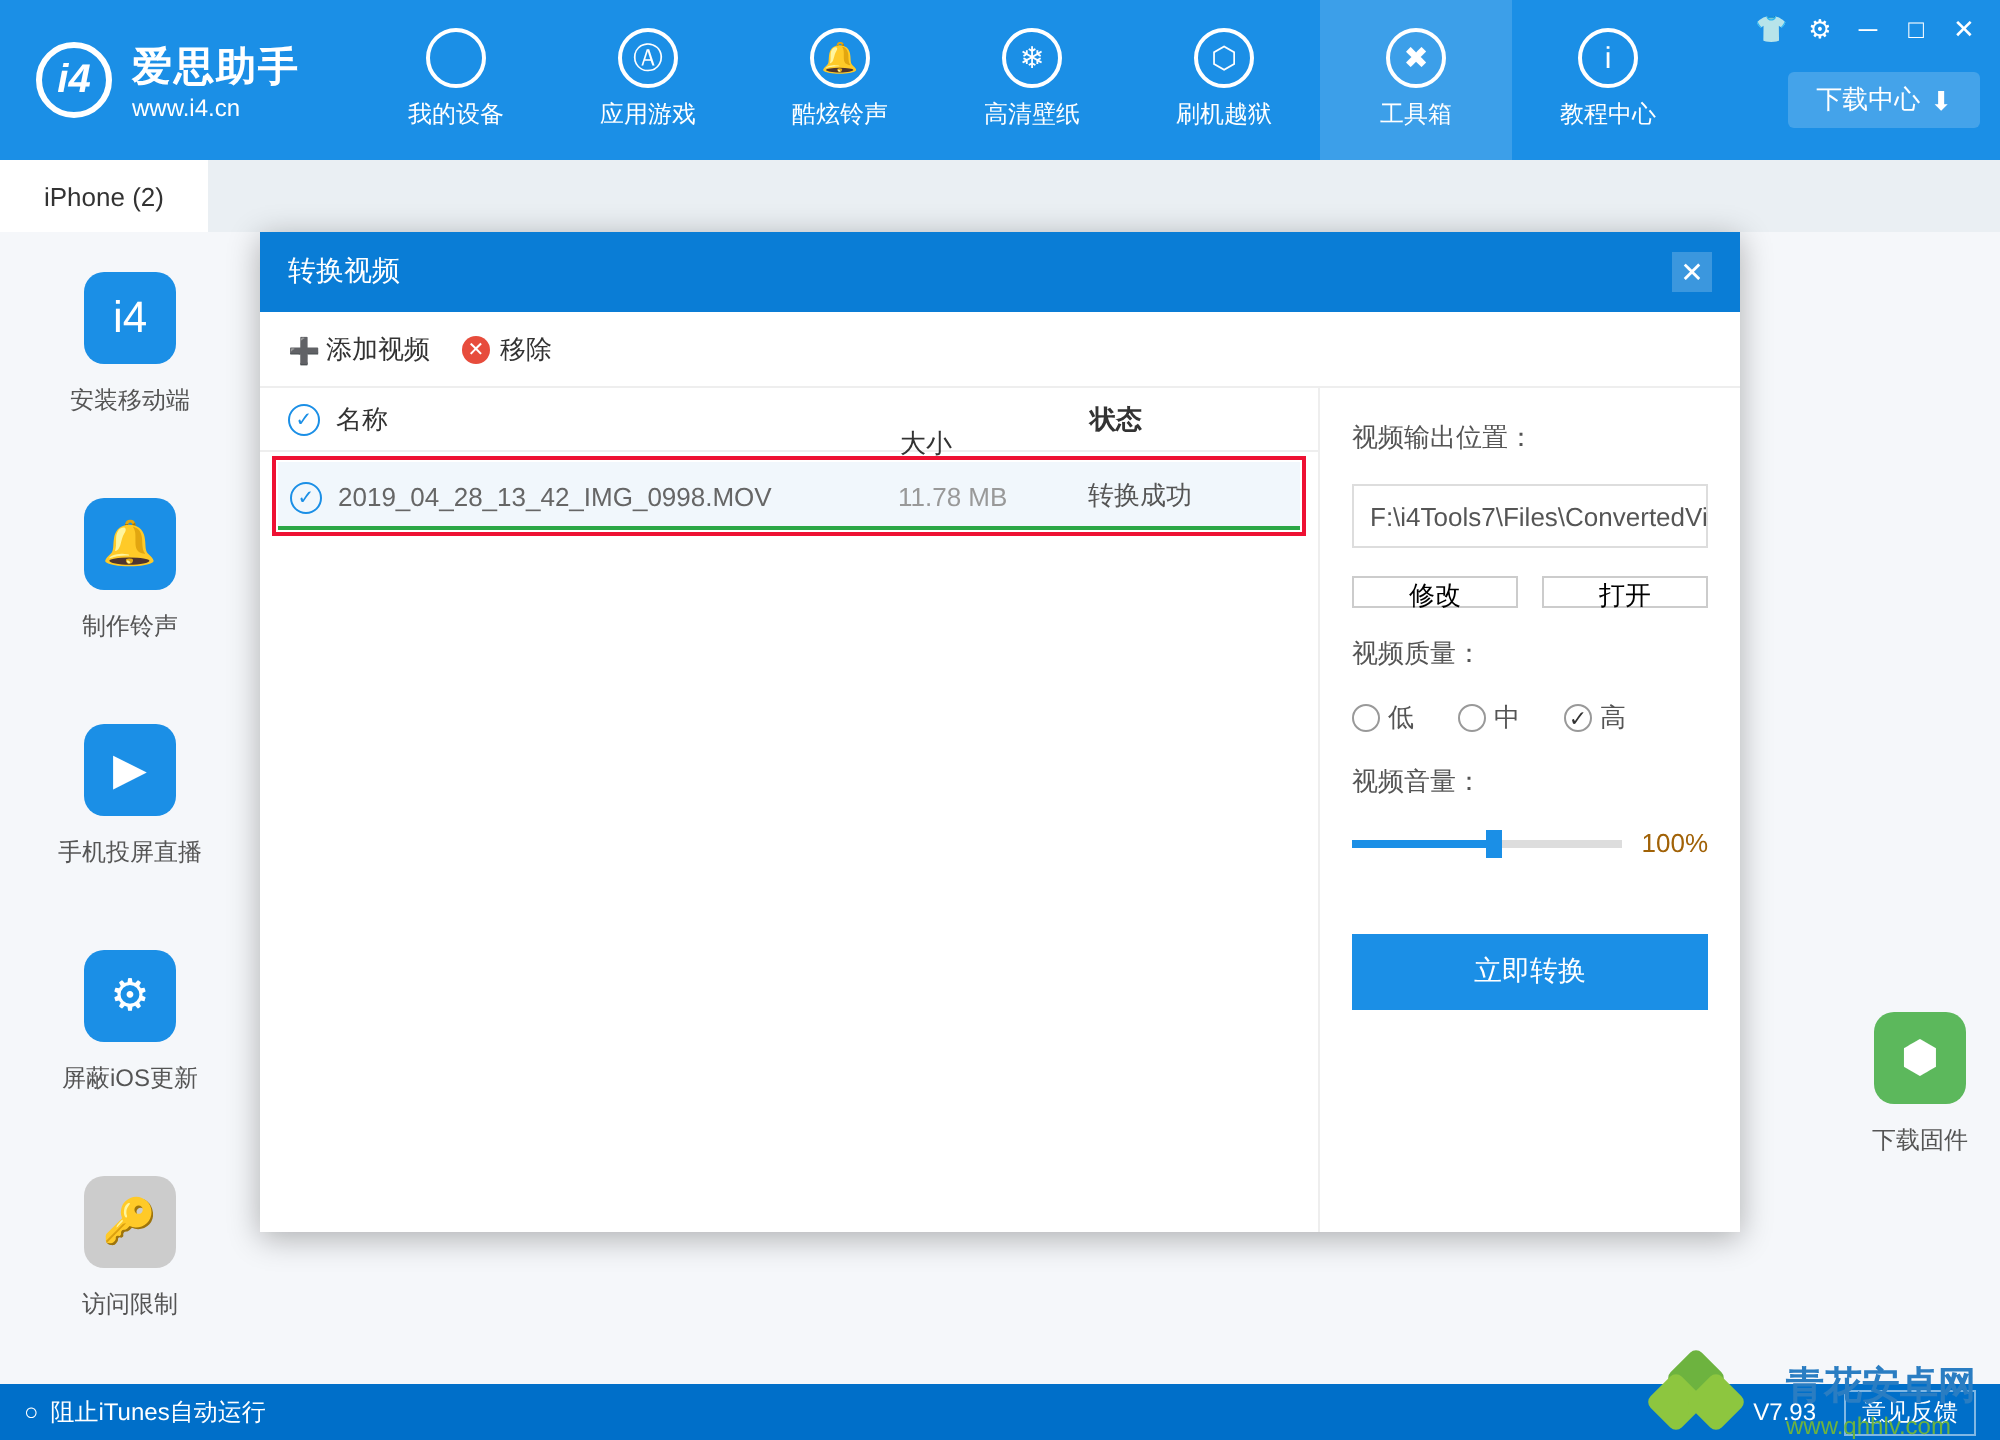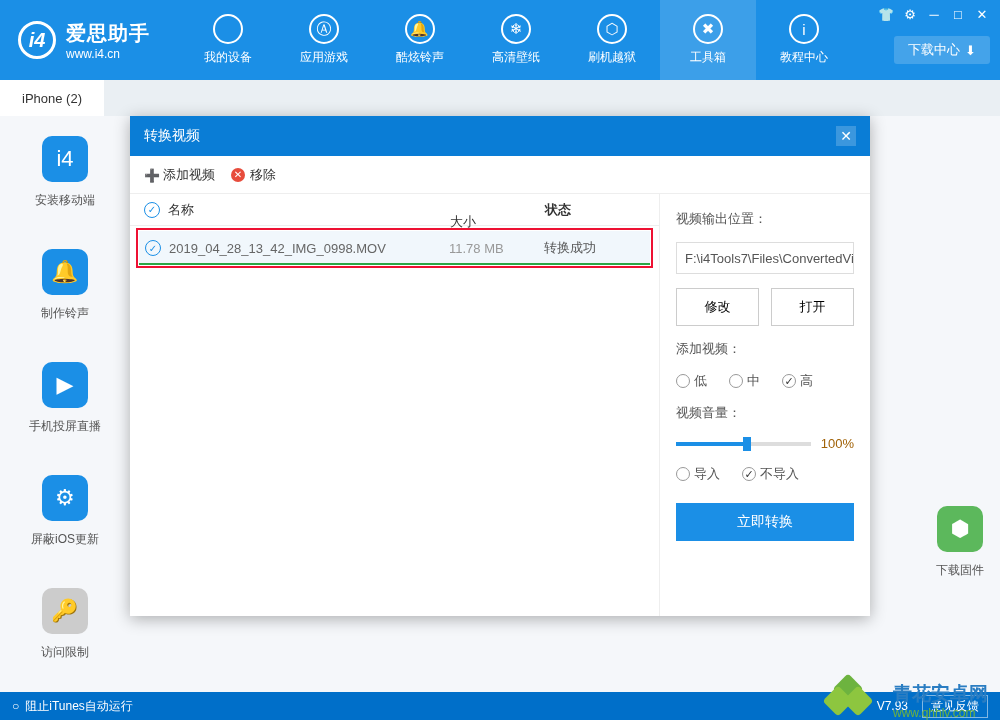--- a/index.html
+++ b/index.html
@@ -58,31 +58,31 @@
 .table-row .progress-line { position: absolute; bottom: 0; left: 0; right: 0; height: 2px; background: #2ba745; }
 .td-check { width: 24px; color: #1b8fe6; }
 .td-name { flex: 1; color: #666; }
 .td-size { width: 95px; color: #999; }
 .td-status { width: 100px; color: #555; }
 
 .settings-panel { width: 210px; padding: 16px; font-size: 13px; color: #333; display: flex; flex-direction: column; gap: 14px; }
 .setting-label { color: #555; }
 .output-path { border: 1px solid #ddd; height: 32px; display: flex; align-items: center; padding: 0 8px; color: #555; overflow: hidden; white-space: nowrap; }
 .btn-row { display: flex; gap: 12px; }
-.btn-row button { flex: 1; height: 38px; border: 1px solid #ccc; background: #fff; cursor: pointer; font-size: 13px; }
+.btn-row button { flex: 1; height: 16px; border: 1px solid #ccc; background: #fff; cursor: pointer; font-size: 13px; }
 .radio-row { display: flex; gap: 22px; font-size: 13px; color: #555; }
 .radio { display: flex; align-items: center; gap: 4px; cursor: pointer; }
 .radio-circle { width: 14px; height: 14px; border: 1px solid #999; border-radius: 50%; display: flex; align-items: center; justify-content: center; }
 .radio-circle.checked::after { content: "✓"; font-size: 11px; color: #333; }
 .slider-row { display: flex; align-items: center; gap: 10px; }
 .slider { flex: 1; height: 4px; background: #ddd; position: relative; }
 .slider-fill { position: absolute; left: 0; top: 0; bottom: 0; background: #1b8fe6; width: 50%; }
 .slider-thumb { position: absolute; left: 50%; top: -5px; width: 8px; height: 14px; background: #1b8fe6; }
 .slider-val { font-size: 13px; color: #a16207; }
-.convert-btn { height: 38px; background: #1b8fe6; color: #fff; border: none; font-size: 14px; cursor: pointer; margin-top: 6px; }
+.convert-btn { height: 38px; background: #1b8fe6; color: #fff; border: none; font-size: 14px; cursor: pointer; margin-top: 24px; }
 
 
 .right-tool { position: absolute; right: 16px; top: 390px; display: flex; flex-direction: column; align-items: center; gap: 10px; cursor: pointer; }
 .right-tool .tool-icon { background: #5cb85c; }
 .right-tool .tool-label { font-size: 12px; color: #555; }
 
 
 .footer { position: absolute; bottom: 0; left: 0; right: 0; height: 28px; background: #006fc9; color: #fff; display: flex; align-items: center; justify-content: space-between; padding: 0 12px; font-size: 12px; }
 .footer-left { display: flex; align-items: center; gap: 6px; }
 .footer-right { display: flex; align-items: center; gap: 14px; }
@@ -215,21 +215,21 @@
           </div>
         </div>
       </div>
       <div class="settings-panel">
         <div class="setting-label">视频输出位置：</div>
         <div class="output-path">F:\i4Tools7\Files\ConvertedVid</div>
         <div class="btn-row">
           <button>修改</button>
           <button>打开</button>
         </div>
-        <div class="setting-label">添加视频：</div>
+        <div class="setting-label">视频质量：</div>
         <div class="radio-row">
           <div class="radio">
               <span class="radio-circle"></span>
               <span>低</span>
             </div>
           <div class="radio">
               <span class="radio-circle"></span>
               <span>中</span>
             </div>
           <div class="radio">
@@ -238,30 +238,20 @@
             </div>
         </div>
         <div class="setting-label">视频音量：</div>
         <div class="slider-row">
           <div class="slider">
               <div class="slider-fill"></div>
               <div class="slider-thumb"></div>
             </div>
           <div class="slider-val">100%</div>
         </div>
-        <div class="radio-row">
-          <div class="radio">
-              <span class="radio-circle"></span>
-              <span>导入</span>
-            </div>
-          <div class="radio">
-              <span class="radio-circle checked"></span>
-              <span>不导入</span>
-            </div>
-        </div>
         <button class="convert-btn">立即转换</button>
       </div>
     </div>
   </div>
 
   <div class="right-tool">
     <div class="tool-icon">⬢</div>
     <div class="tool-label">下载固件</div>
   </div>
 </div>

